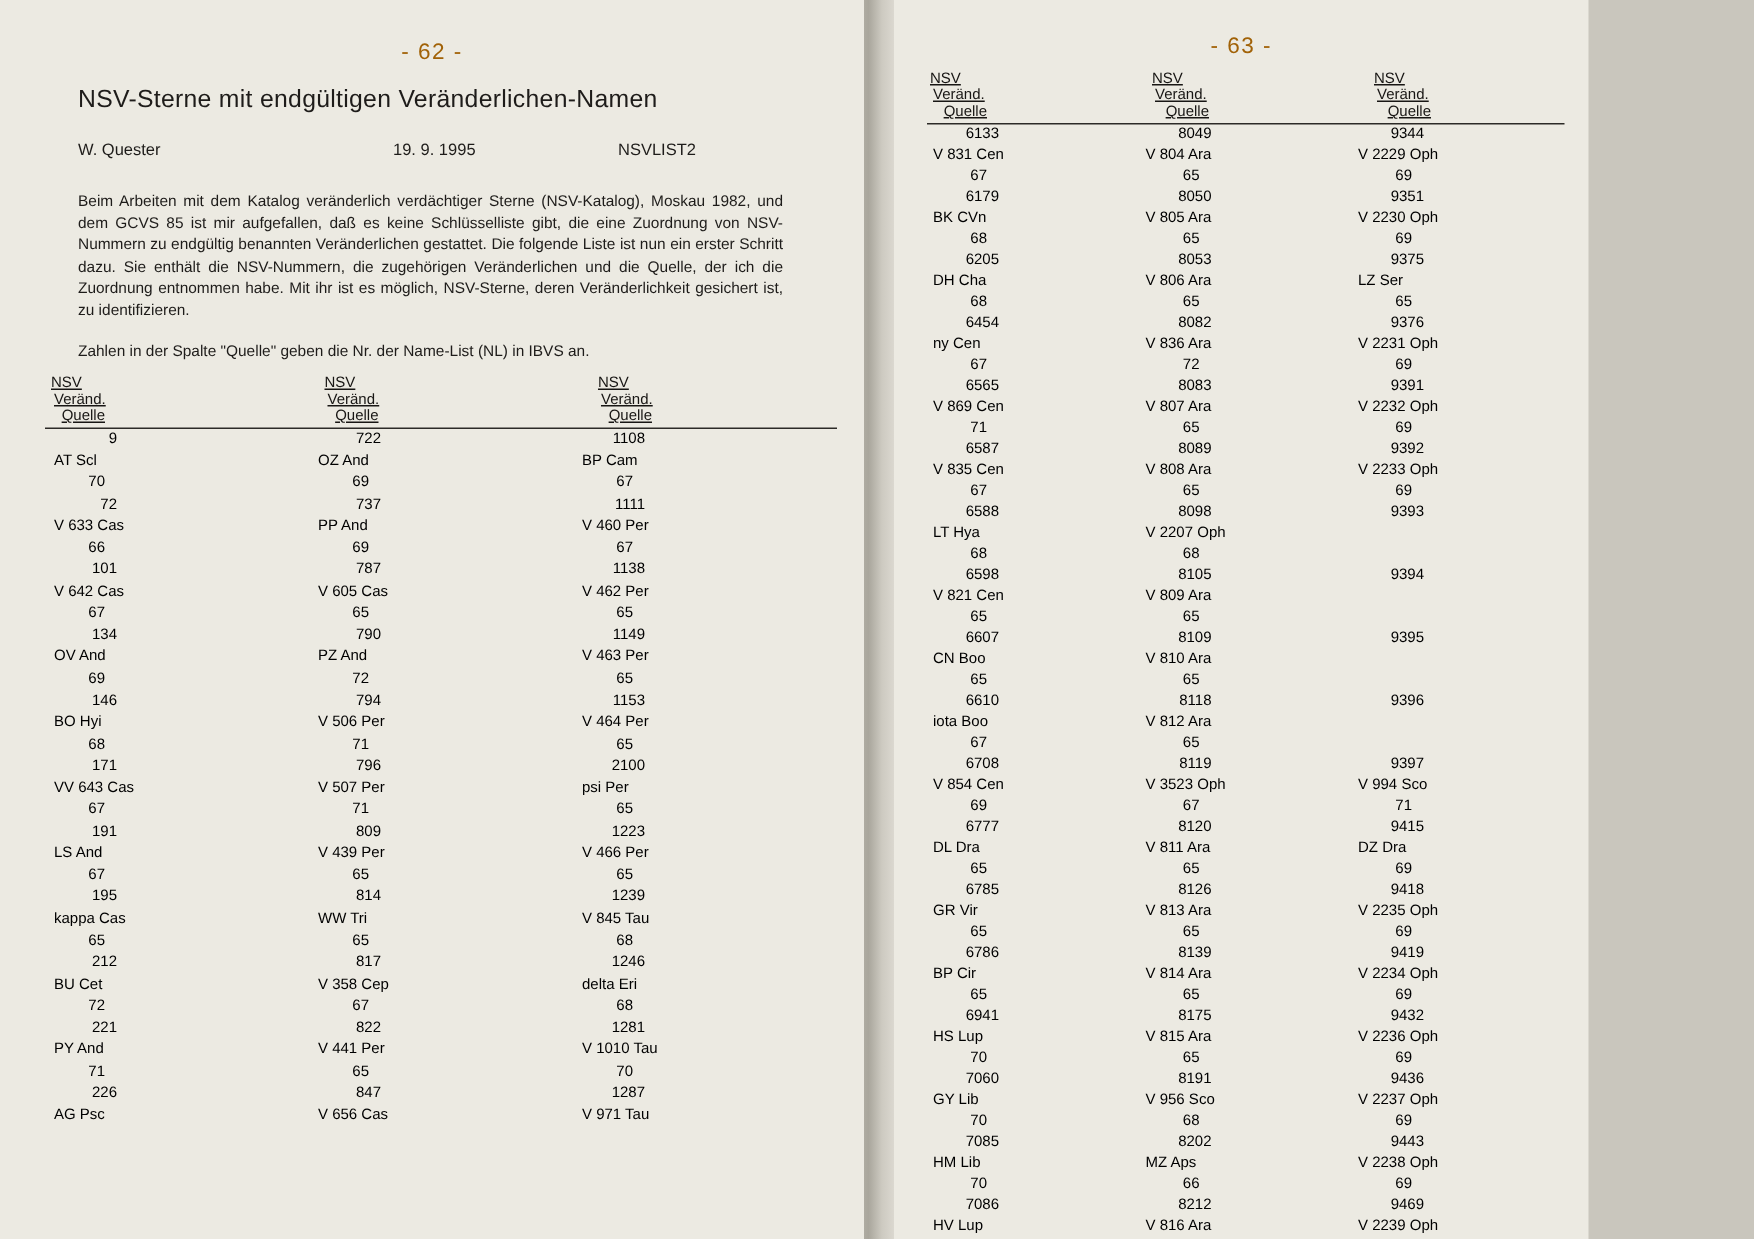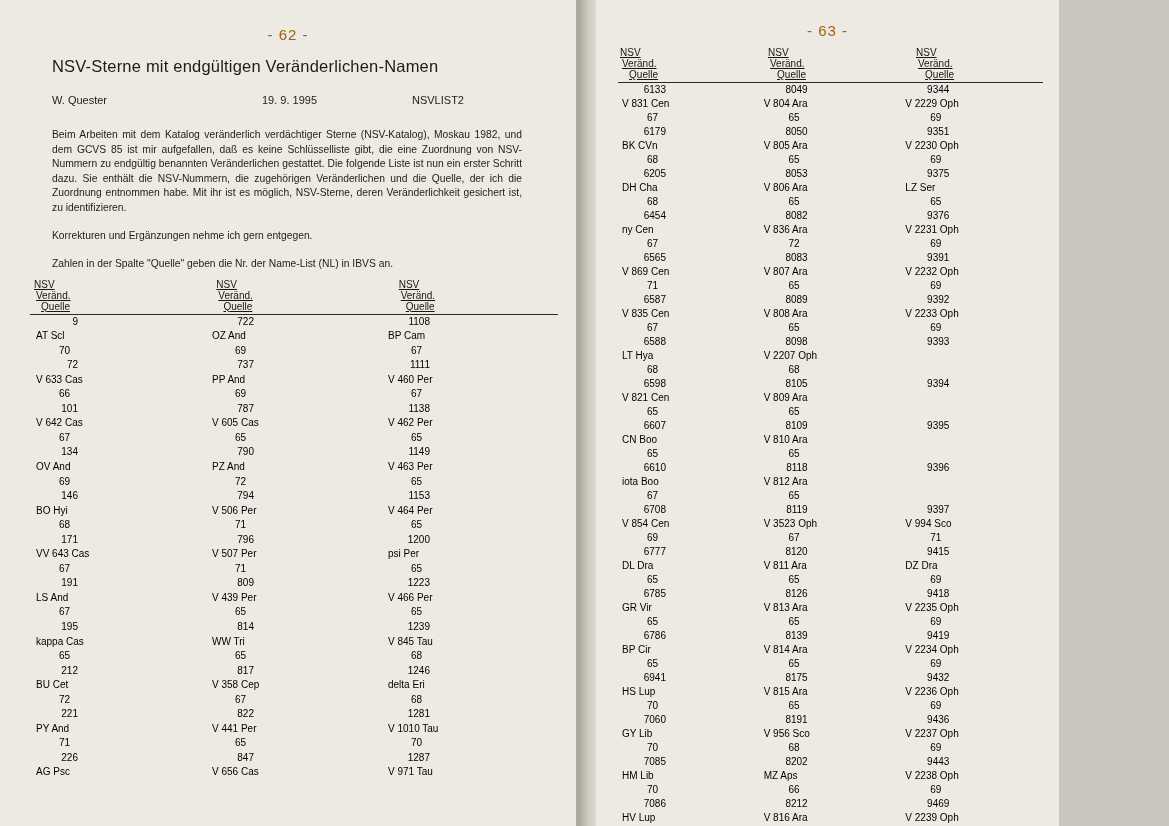--- a/index.html
+++ b/index.html
@@ -107,21 +107,20 @@
   <div class="folio">- 62 -</div>
 
   <div class="head-block">
     <div class="doc-title">NSV-Sterne mit endgültigen Veränderlichen-Namen</div>
     <div class="byline">
       <div class="a">W. Quester</div>
       <div class="b">19. 9. 1995</div>
       <div class="c">NSVLIST2</div>
     </div>
     <div class="para">Beim Arbeiten mit dem Katalog veränderlich verdächtiger Sterne (NSV-Katalog), Moskau 1982, und dem GCVS 85 ist mir aufgefallen, daß es keine Schlüsselliste gibt, die eine Zuordnung von NSV-Nummern zu endgültig benannten Veränderlichen gestattet. Die folgende Liste ist nun ein erster Schritt dazu. Sie enthält die NSV-Nummern, die zugehörigen Veränderlichen und die Quelle, der ich die Zuordnung entnommen habe. Mit ihr ist es möglich, NSV-Sterne, deren Veränderlichkeit gesichert ist, zu identifizieren.</div>
-    <div class="para para2">Korrekturen und Ergänzungen nehme ich gern entgegen.</div>
     <div class="nl-head">Zahlen in der Spalte "Quelle" geben die Nr. der Name-List (NL) in IBVS an.</div>
   </div>
 
   <div id="left-table">
     <div class="tbl-head hdr">
       <div class="group">
         <div class="cell c-nsv">NSV</div>
         <div class="cell c-var">Veränd.</div>
         <div class="cell c-qu">Quelle</div>
       </div>
@@ -227,21 +226,21 @@
             <div class="cell c-nsv">171</div>
             <div class="cell c-var">VV 643 Cas</div>
             <div class="cell c-qu">67</div>
           </div>
           <div class="group">
             <div class="cell c-nsv">796</div>
             <div class="cell c-var">V 507 Per</div>
             <div class="cell c-qu">71</div>
           </div>
           <div class="group">
-            <div class="cell c-nsv">1200</div>
+            <div class="cell c-nsv">2100</div>
             <div class="cell c-var">psi Per</div>
             <div class="cell c-qu">65</div>
           </div>
         </div>
         <div class="trow">
           <div class="group">
             <div class="cell c-nsv">191</div>
             <div class="cell c-var">LS And</div>
             <div class="cell c-qu">67</div>
           </div>

